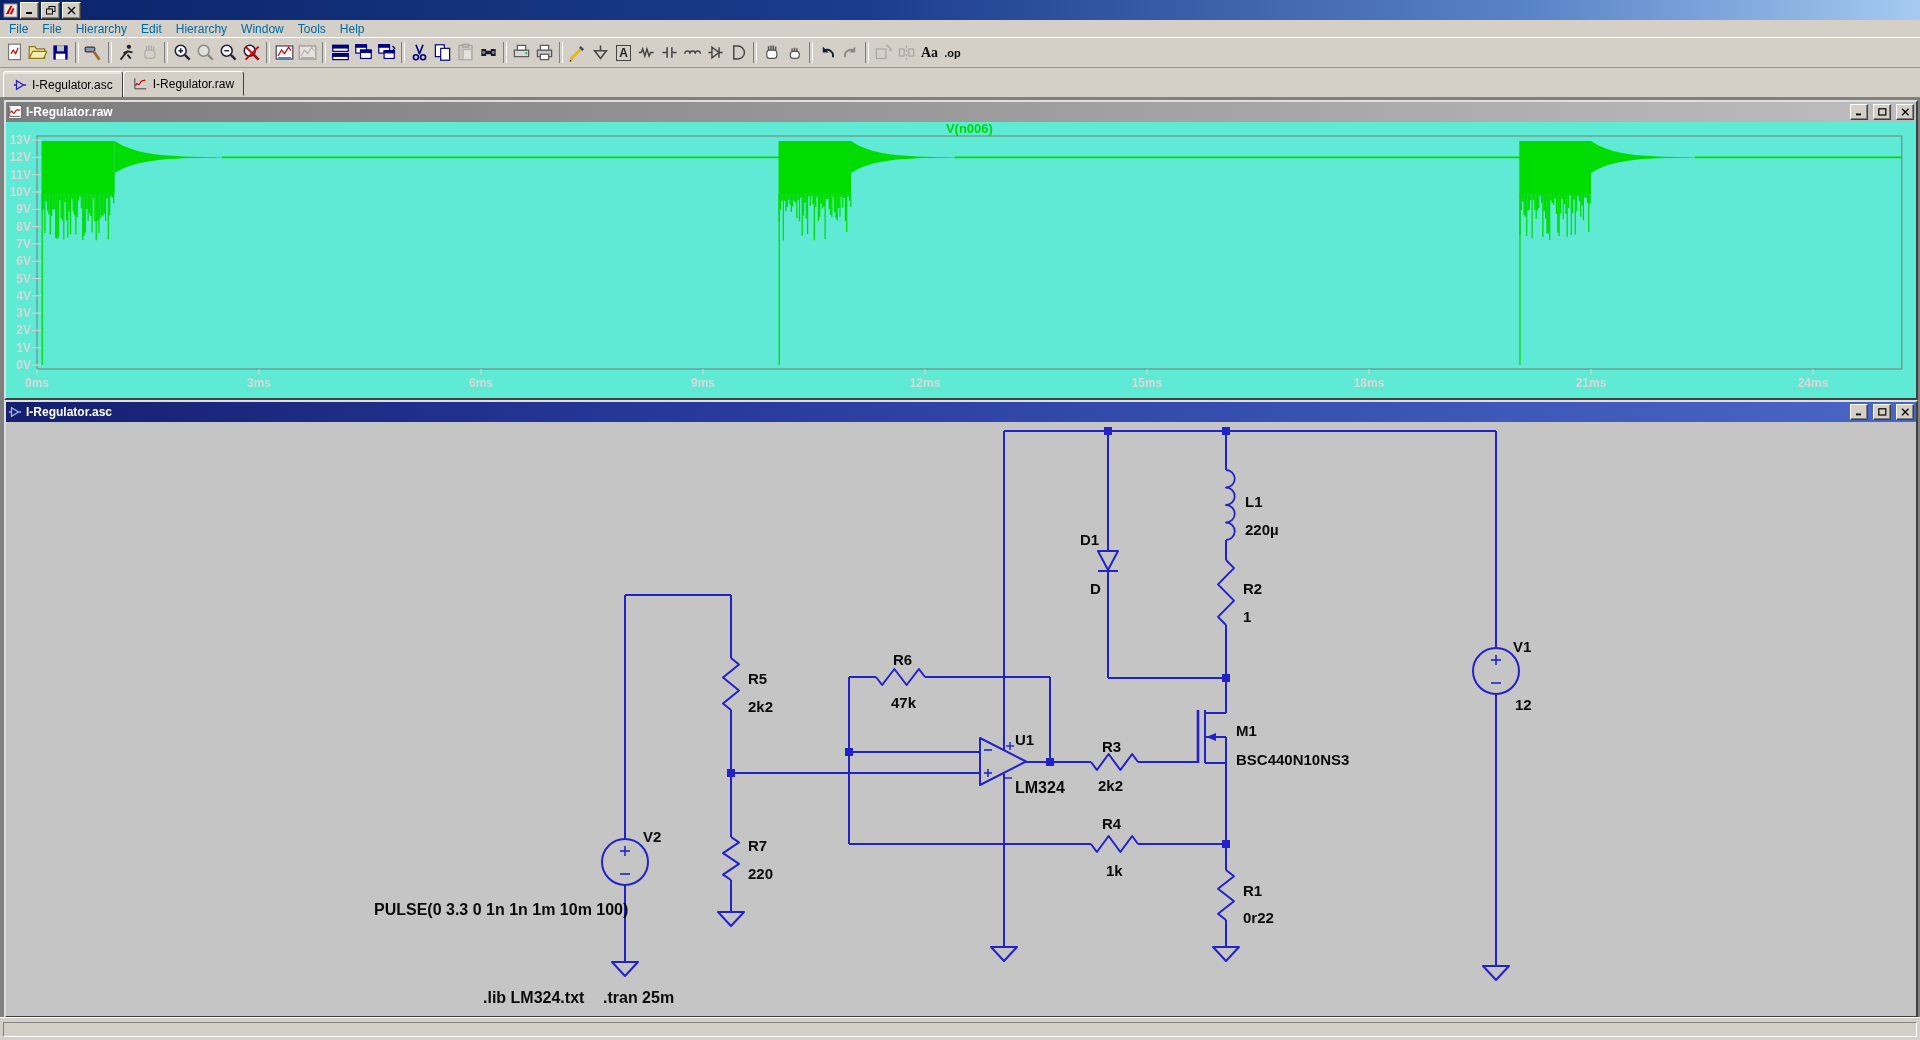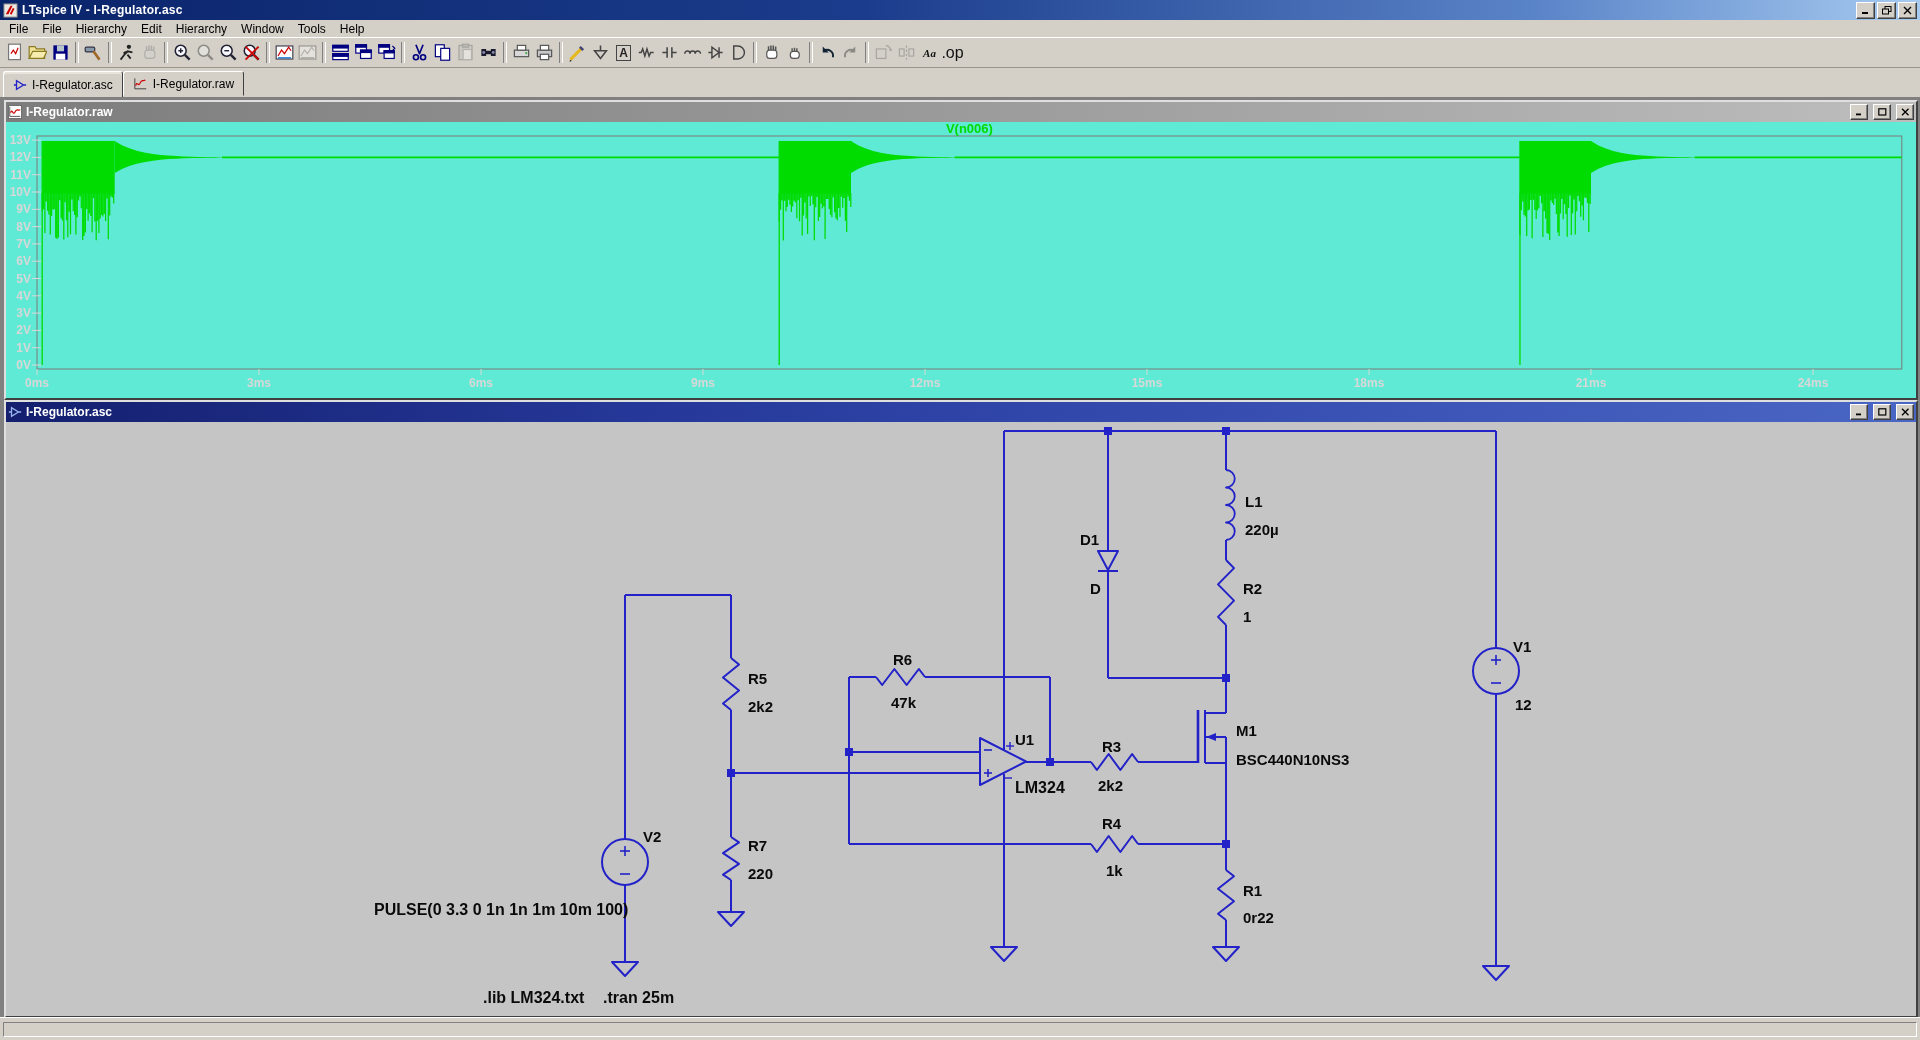--- a/index.html
+++ b/index.html
@@ -5,29 +5,29 @@
   html,body{margin:0;padding:0}
   body{width:1920px;height:1040px;overflow:hidden;background:#D4D0C8;
        font-family:"Liberation Sans",sans-serif;position:relative;user-select:none}
   
   .titlebar{height:20px;background:linear-gradient(90deg,#0a246a 0%,#1b3c8c 45%,#5a84c8 80%,#a6caf0 100%);
             display:flex;align-items:center;padding:0 3px}
   .titlebar .ttext{color:#fff;font-weight:bold;font-size:12px;margin-left:4px;flex:1;letter-spacing:.2px}
   .winbtn{width:17px;height:15px;background:#d4d0c8;border:1px solid;border-color:#fff #404040 #404040 #fff;
           box-shadow:inset -1px -1px 0 #808080;display:flex;align-items:center;justify-content:center;margin-left:2px}
   .menubar{height:17px;display:flex;align-items:center;font-size:12px;background:#d4d0c8;padding-left:2px}
-  .menubar span{padding:1px 7px;color:#000000}
+  .menubar span{padding:1px 7px;color:#0369a1}
   .toolbar{height:29px;display:flex;align-items:center;background:#d4d0c8;
            border-top:1px solid #fff;border-bottom:1px solid #9a968e;padding-left:3px}
   .tbtn{width:23px;height:23px;display:flex;align-items:center;justify-content:center}
   .tbtn.dis{opacity:.40;filter:grayscale(1)}
   .tsep{width:2px;height:21px;border-left:1px solid #808080;border-right:1px solid #fff;margin:0 3px}
   .glyphA{font-size:12px;font-weight:bold;color:#222}
-  .glyphAa{font-family:"Liberation Serif",serif;font-style:italic;font-size:11px;font-weight:bold;color:#111}
-  .glyphOp{font-size:16px;font-weight:normal;color:#111}
+  .glyphAa{font-family:"Liberation Serif",serif;font-size:14px;font-weight:bold;color:#111}
+  .glyphOp{font-size:11px;font-weight:bold;color:#111}
   
   .tabbar{height:31px;background:#d4d0c8;display:flex;align-items:flex-start;padding:3px 0 0 3px;
           border-bottom:1px solid #808080}
   .tab{height:23px;display:flex;align-items:center;gap:5px;padding:0 9px;font-size:12px;
        border:1px solid;border-color:#fff #404040 #d4d0c8 #fff;border-radius:3px 3px 0 0;background:#d4d0c8}
   .tab.active{height:25px;box-shadow:inset 0 2px 0 #e8e4dc}
   
   .mdi{position:absolute;top:97px;left:0;width:1920px;height:921px;background:#808080}
   .cwin{position:absolute;background:#d4d0c8;border:2px solid;border-color:#dfdfdf #404040 #404040 #dfdfdf;
         box-shadow:inset 1px 1px 0 #fff}
@@ -49,21 +49,20 @@
 <body>
 
 <div class="titlebar">
   <span>
     <svg width="15" height="15" viewBox="0 0 16 16">
         <rect x="1" y="1" width="14" height="14" fill="#ece9e2" stroke="#888"></rect>
         <path d="M3 12L8 3h2.2l-4.4 9z" fill="#c00"></path>
         <path d="M8.2 12l3.2-6.2" stroke="#c00" stroke-width="2" fill="none"></path>
       </svg>
   </span>
-  <span class="ttext">LTspice IV - I-Regulator.asc</span>
   <span class="winbtn">
       <svg width="10" height="9" viewBox="0 0 10 9">
         <rect x="1" y="6" width="6" height="2" fill="#000"></rect>
       </svg>
     </span>
   <span class="winbtn">
       <svg width="10" height="9" viewBox="0 0 10 9">
         <rect x="3" y="0.5" width="6" height="5" fill="none" stroke="#000"></rect>
         <rect x="0.5" y="3" width="6" height="5" fill="#d4d0c8" stroke="#000"></rect>
       </svg>

